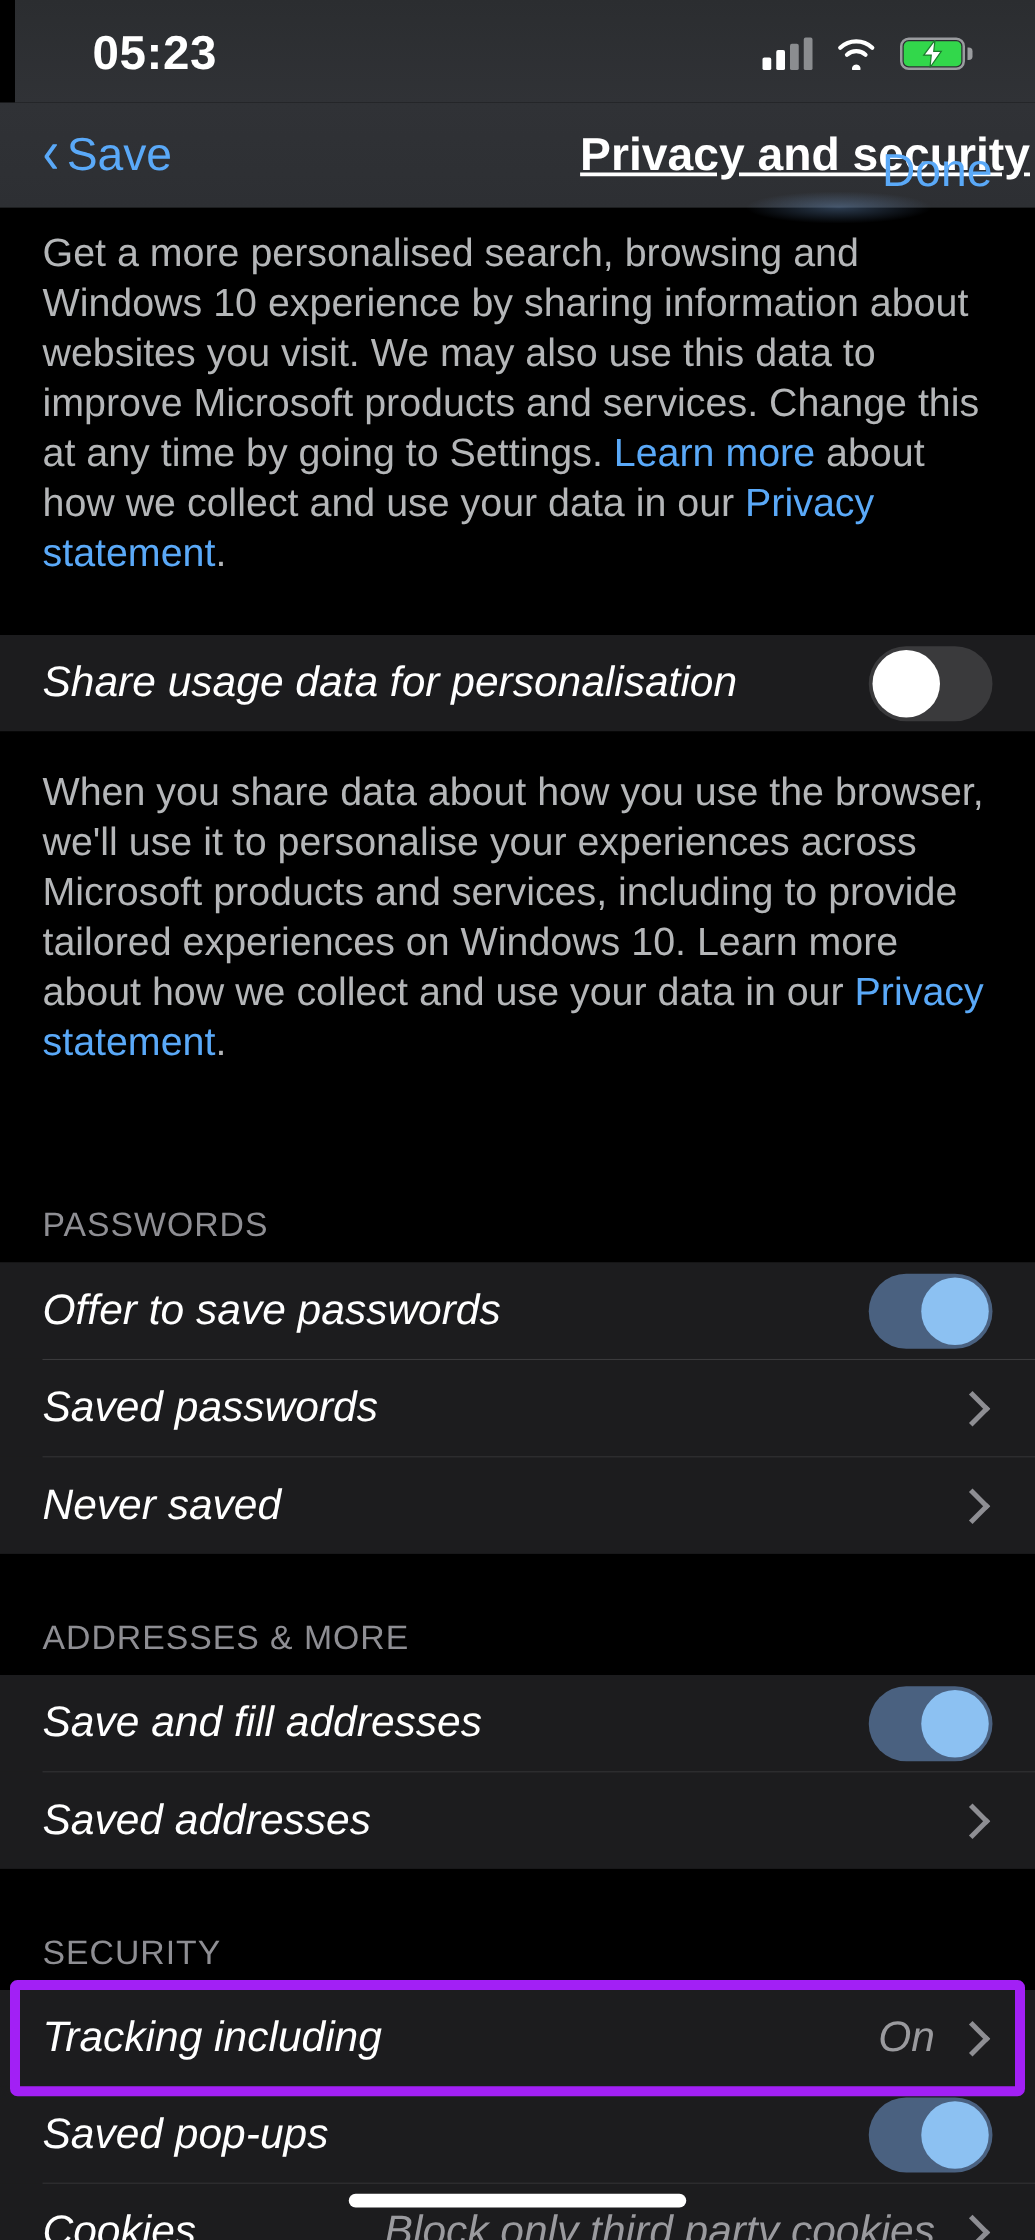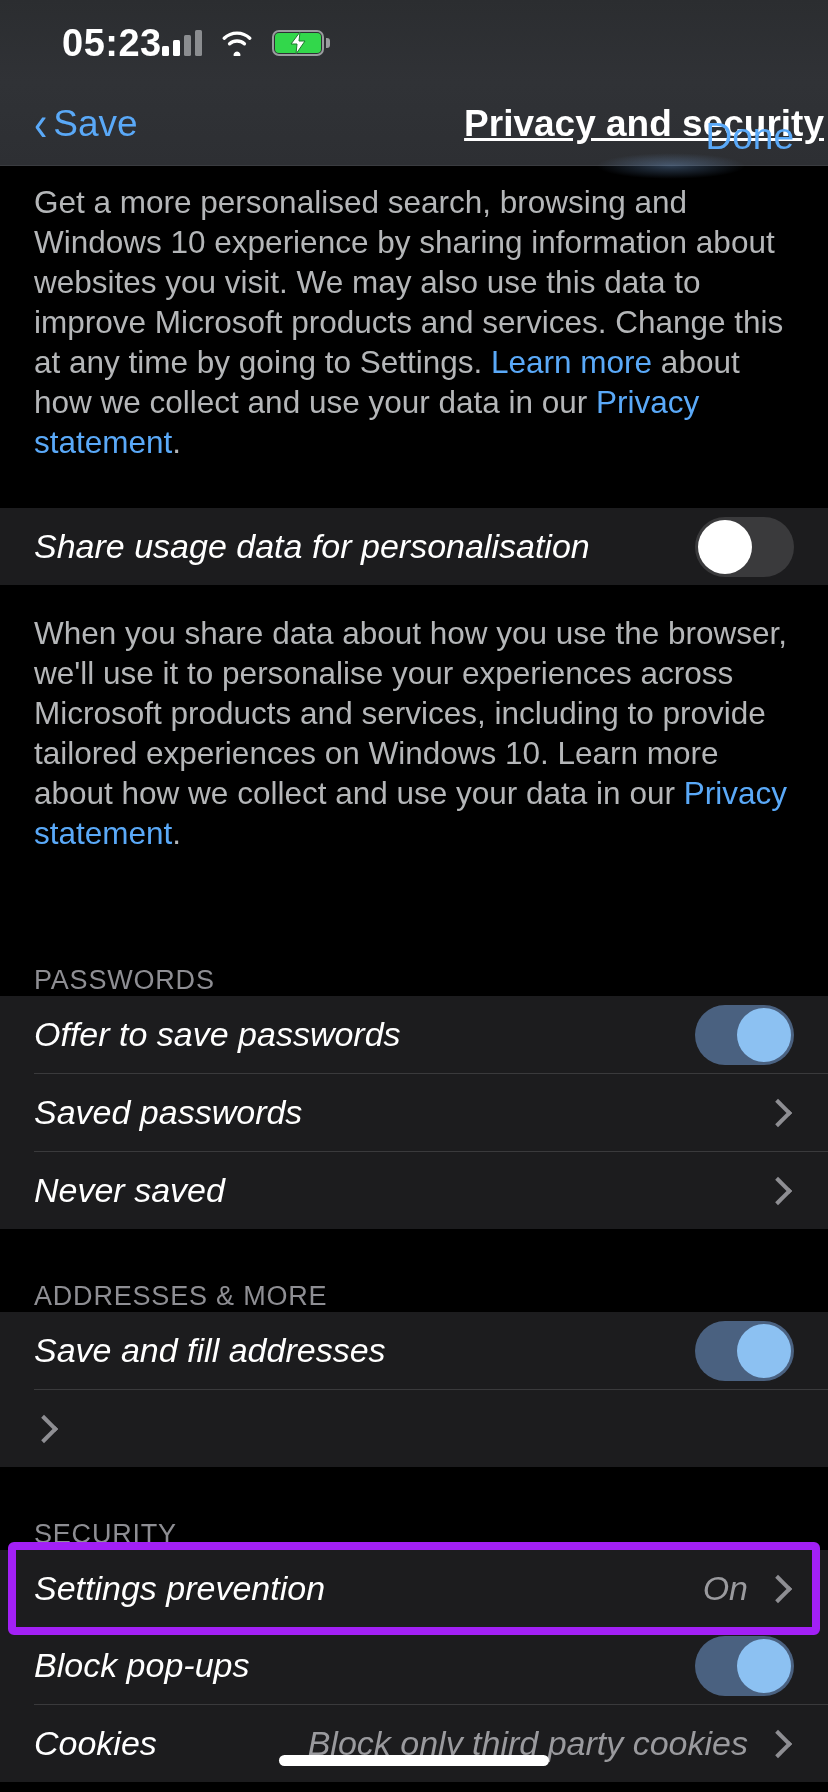--- a/index.html
+++ b/index.html
@@ -9,22 +9,23 @@
     font-family:"Liberation Sans", sans-serif;
     overflow:hidden;
     -webkit-font-smoothing:antialiased;
   }
   #phone { position:relative; width:828px; height:1792px; background:#000; }
 
   
   .statusbar {
     position:relative; height:82px;
     background:linear-gradient(180deg,#2b2d30 0%,#303236 100%);
-    display:flex; align-items:center; 
+    display:flex; align-items:center; justify-content:space-between;
     padding:0 56px 0 62px;
+    margin-left:12px;
   }
   .status-time { color:#fff; font-size:38px; font-weight:600; letter-spacing:.5px; line-height:1; padding-top:4px;}
   .status-right { display:flex; align-items:center; gap:18px; padding-top:4px;}
   .cell-bars { display:flex; align-items:flex-end; gap:4px; height:26px; }
   .cell-bars i { display:block; width:7px; border-radius:1.5px; background:#8b8d90; }
   .cell-bars i.on { background:#ffffff; }
   .cell-bars i:nth-child(1){height:10px;}
   .cell-bars i:nth-child(2){height:16px;}
   .cell-bars i:nth-child(3){height:21px;}
   .cell-bars i:nth-child(4){height:26px;}
@@ -80,21 +81,21 @@
 
   .toggle { position:relative; width:99px; height:60px; border-radius:30px; flex:0 0 auto; cursor:pointer; }
   .toggle .knob { position:absolute; top:3px; width:54px; height:54px; border-radius:50%; }
   .toggle.on  { background:#4a6180; }
   .toggle.on .knob  { right:3px; background:#8cc1f2; }
   .toggle.off { background:#3a3a3c; }
   .toggle.off .knob { left:3px; background:#ffffff; }
 
   .section-head {
     color:#8e8e93; font-size:27px; letter-spacing:.8px;
-    background:#000; padding:52px 34px 0 34px; text-transform:uppercase;
+    background:#000; padding:52px 34px 14px 34px; text-transform:uppercase;
   }
 
   
   .hl-wrap { position:relative; }
   .hl-box {
     position:absolute; left:8px; right:8px; top:-8px; bottom:-8px;
     border:8px solid #a220f5; border-radius:6px; pointer-events:none; z-index:5;
   }
   .home-bar {
     position:absolute; left:50%; transform:translateX(-50%); bottom:26px;
@@ -181,36 +182,37 @@
     <div class="section-head">ADDRESSES &amp; MORE</div>
     <div class="group">
       <div class="row">
         <div class="label">Save and fill addresses</div>
         <div class="toggle on">
             <div class="knob"></div>
           </div>
       </div>
       <div class="sep"></div>
       <div class="row">
+        <div class="label">Saved addresses</div>
         <div class="chev-r"></div>
       </div>
     </div>
 
     <div class="section-head">SECURITY</div>
     <div class="group">
       <div class="hl-wrap">
         <div class="row">
-          <div class="label">Settings prevention</div>
+          <div class="label">Tracking including</div>
           <div class="value">On</div>
           <div class="chev-r"></div>
         </div>
         <div class="hl-box"></div>
       </div>
       <div class="row">
-        <div class="label">Block pop-ups</div>
+        <div class="label">Saved pop-ups</div>
         <div class="toggle on">
             <div class="knob"></div>
           </div>
       </div>
       <div class="sep"></div>
       <div class="row">
         <div class="label">Cookies</div>
         <div class="value">Block only third party cookies</div>
         <div class="chev-r"></div>
       </div>

